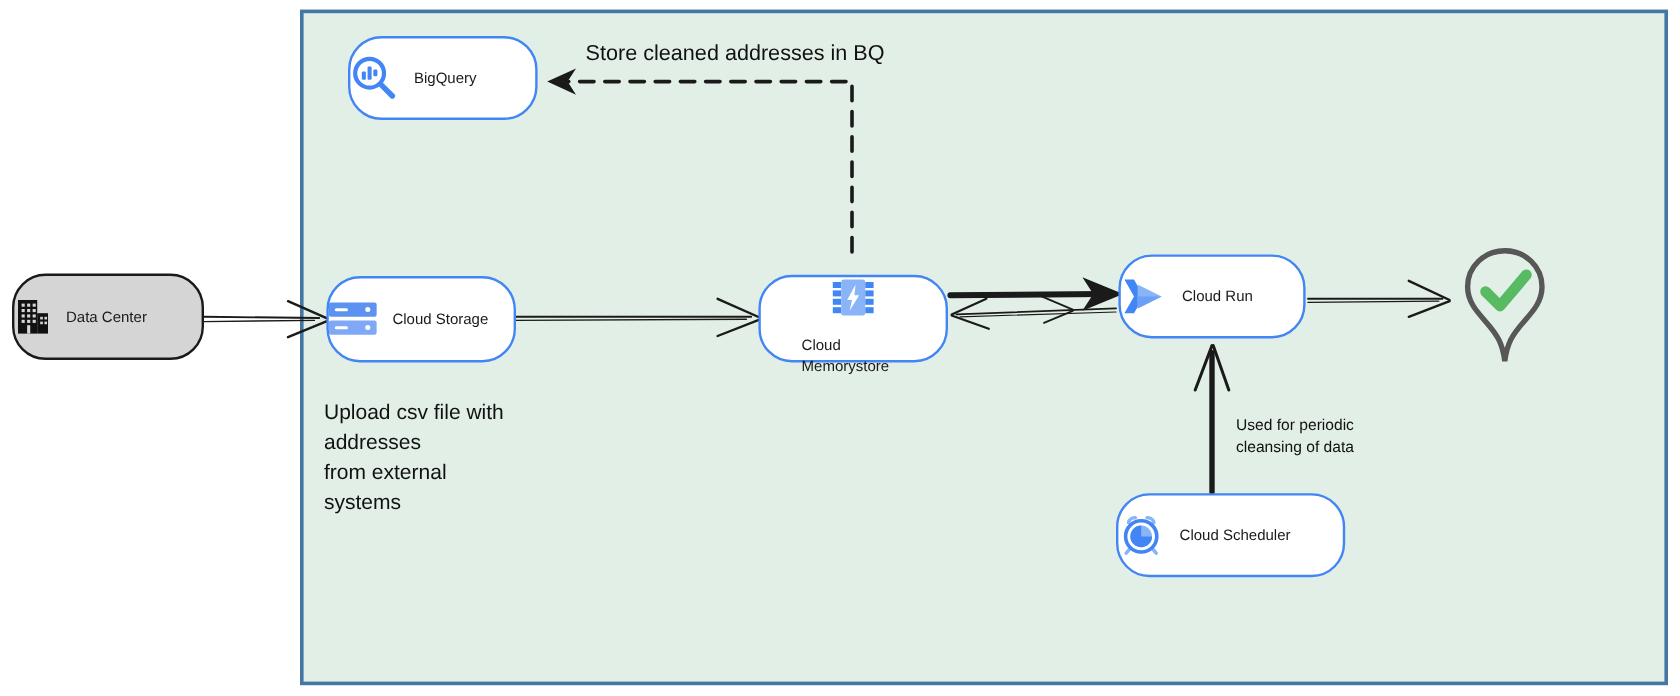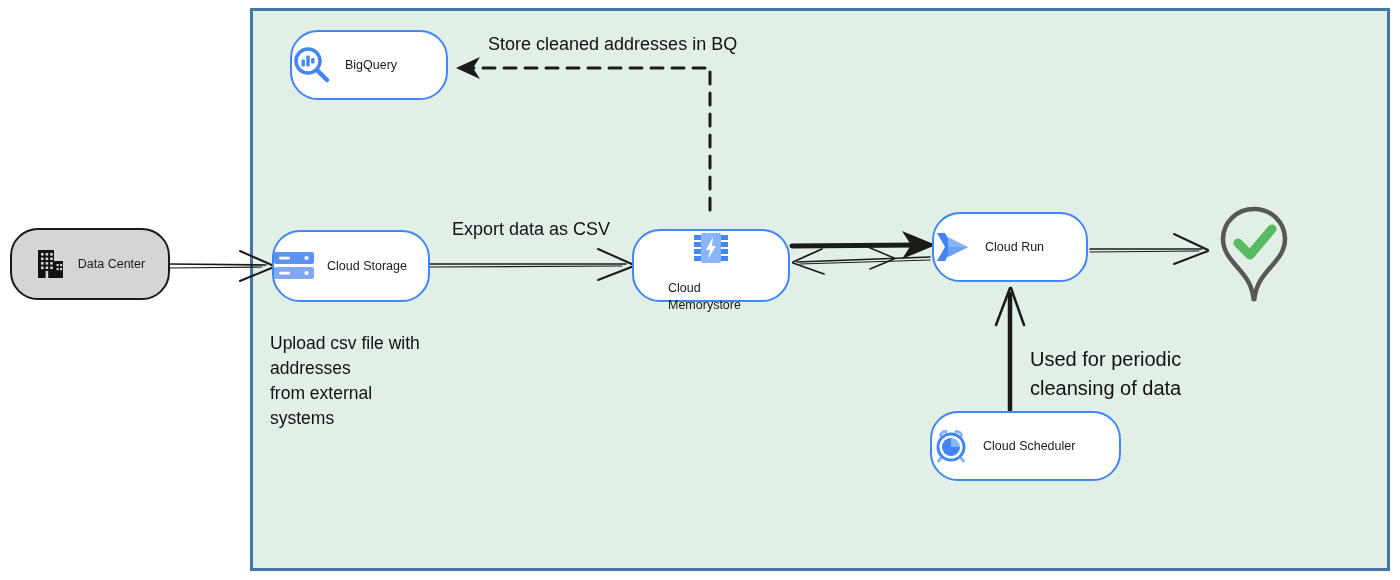--- a/index.html
+++ b/index.html
@@ -12,21 +12,21 @@
   .canvas{position:relative;width:1400px;height:580px;overflow:hidden;
     font-family:"Liberation Sans",sans-serif;color:var(--text);}
   .boundary{position:absolute;left:250px;top:8px;width:1140px;height:563px;
     background:var(--boundary_fill);border:3px solid var(--boundary_border);
     box-sizing:border-box;}
   .arrows{position:absolute;left:0;top:0;width:1400px;height:580px;pointer-events:none;}
   .arrows line,.arrows path{stroke:var(--arrow);fill:none;stroke-linecap:round;}
   .node{position:absolute;background:var(--node_fill);border:2.5px solid var(--node_border);
     border-radius:28px;display:flex;align-items:center;gap:13px;
     box-sizing:border-box;font-size:12.5px;color:#1a1a1a;}
-  .node.external{background:var(--external_fill);border-color:var(--external_border);justify-content:center;}
+  .node.external{background:var(--external_fill);border-color:var(--external_border);}
   .node .icon{flex:0 0 auto;display:flex;}
   .node .node-label{white-space:pre-wrap;line-height:1.35;}
   .note{position:absolute;font-size:17.5px;line-height:1.43;white-space:pre-wrap;color:var(--text);}
   .edge-label{position:absolute;font-size:18px;white-space:pre-wrap;color:var(--text);}
   .pin{position:absolute;left:1218px;top:205px;}
 </style>
 </head>
 <body>
 
 <div class="canvas">
@@ -180,21 +180,20 @@
     </span>
     <span class="node-label">Cloud Scheduler</span>
   </div>
 
   <svg class="pin" width="72" height="104" viewBox="0 0 72 104">
     <path d="M36,4 C19,4 5,17 5,34 C5,53 23,62 31,78 C34,84 35,88 36,96 C37,88 38,84 41,78 C49,62 67,53 67,34 C67,17 53,4 36,4 Z" fill="none" stroke="var(--pin_gray)" stroke-width="4.5"></path>
     <polyline points="20,38 32,50 54,24" fill="none" stroke="var(--check_green)" stroke-width="9" stroke-linecap="round" stroke-linejoin="round"></polyline>
   </svg>
 
   <div class="edge-label" style="left:488px;top:34px;text-align:right;">Store cleaned addresses in BQ</div>
-  <div class="edge-label" style="left:452px;top:219px;">Export data as CSV</div>
   <div class="note" style="left:270px;top:331px;">Upload csv file with
 addresses
 from external
 systems</div>
-  <div class="note" style="left:1030px;top:345px;font-size:20px;">Used for periodic
+  <div class="note" style="left:1030px;top:345px;font-size:13px;">Used for periodic
 cleansing of data</div>
 
 </div>
 
 </body></html>

